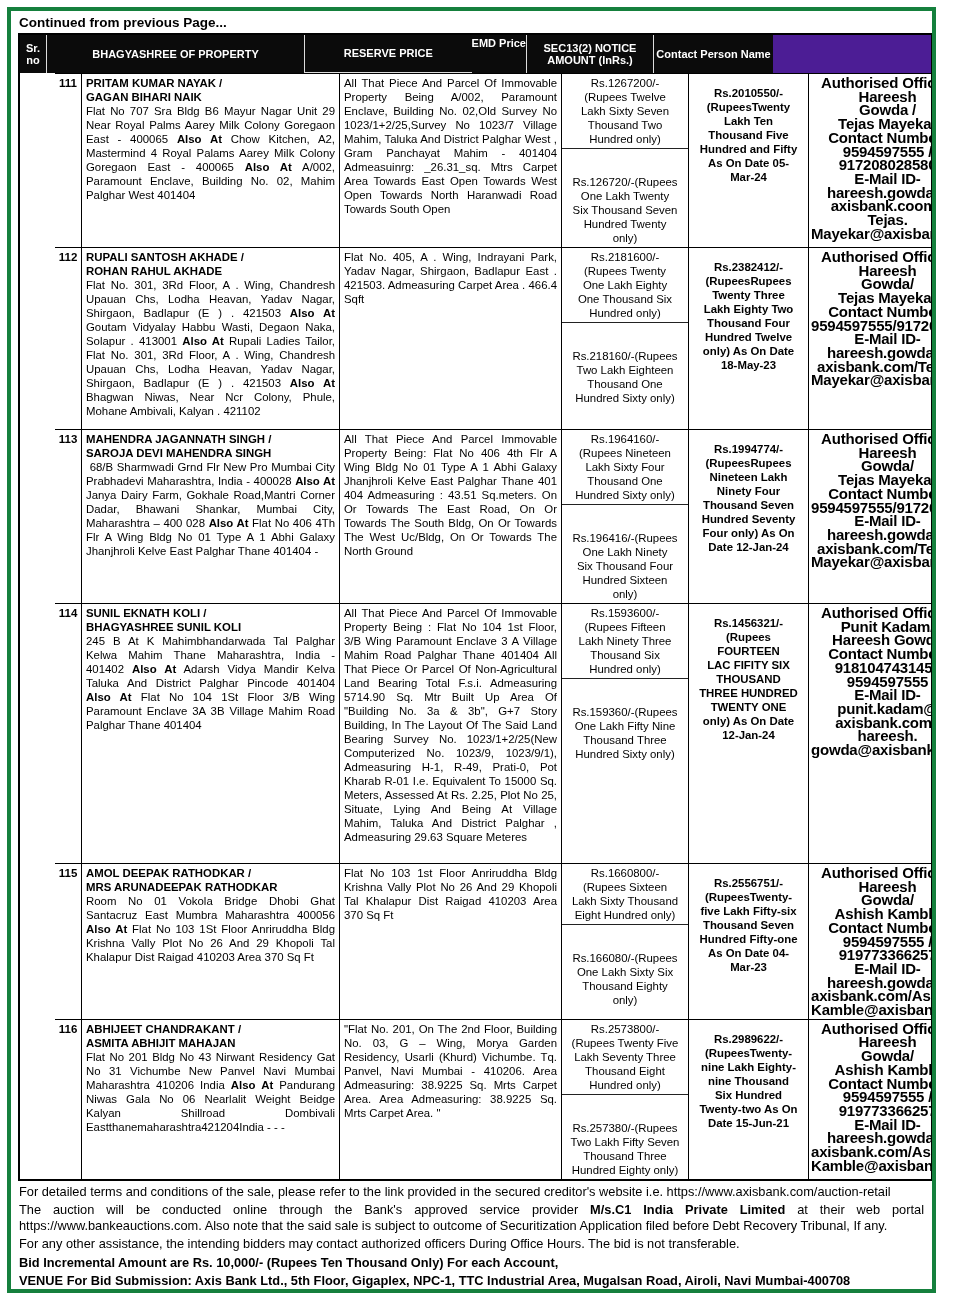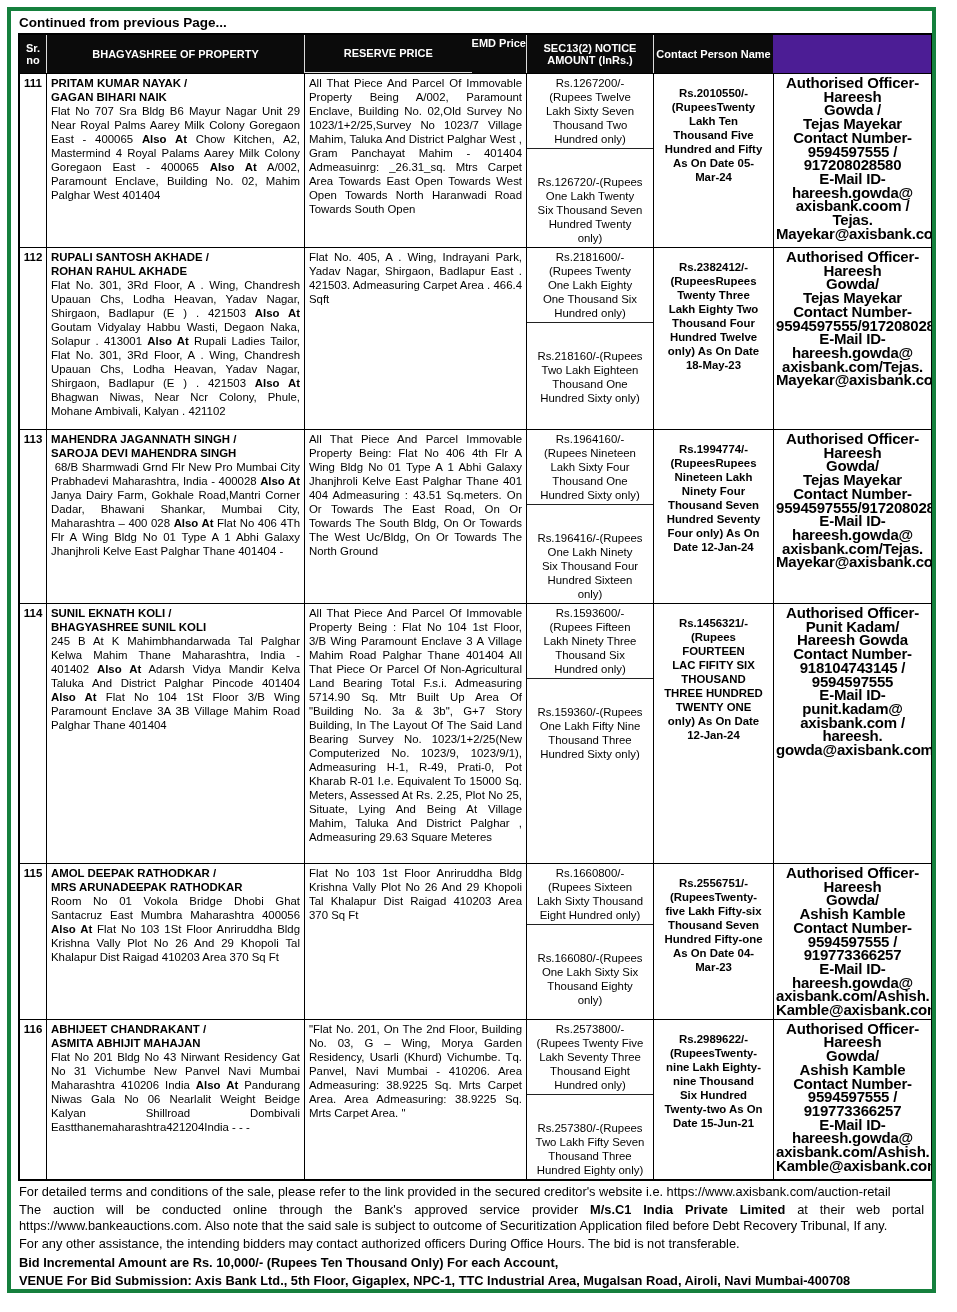--- a/index.html
+++ b/index.html
@@ -24,21 +24,21 @@
   
   .t-head{background:#4c1d95;color:#fff;height:38px;}
   .t-head .cell{border-left:1px solid #ddd;background:#0b0b0b;display:flex;align-items:center;justify-content:center;
     font-weight:bold;font-size:11px;line-height:12.5px;text-align:center;white-space:pre-line;padding:1px 2px;}
   .t-head .cell:first-child{border-left:none;}
   .h-price{flex-direction:row;padding:0 !important;align-items:stretch !important;}
   .h-price .h-top{flex:1;display:flex;align-items:center;justify-content:center;border-bottom:1px solid #ddd;}
   .h-price .h-bot{height:16px;display:flex;align-items:center;justify-content:center;font-weight:bold;}
 
   
-  .t-body{font-size:11.4px;line-height:14px;}
+  .t-body{font-size:11.4px;line-height:14px;margin-left:35px;}
   .t-body .t-row:nth-of-type(1){min-height:164px;}
   .t-body .t-row:nth-of-type(2){min-height:182px;}
   .t-body .t-row:nth-of-type(3){min-height:160px;}
   .t-body .t-row:nth-of-type(4){min-height:260px;}
   .t-body .t-row:nth-of-type(5){min-height:138px;}
   .t-body .t-row:nth-of-type(6){min-height:142px;}
 
   .c-sr{font-weight:bold;text-align:center;padding:2px 1px;font-size:11.5px;}
   .c-name{padding:2px 4px;}
   .bname{font-weight:bold;white-space:pre-line;}

